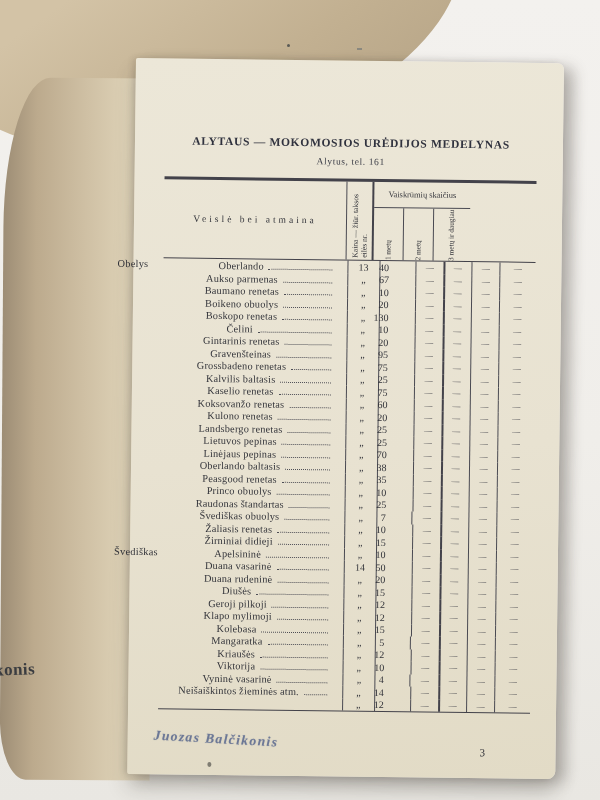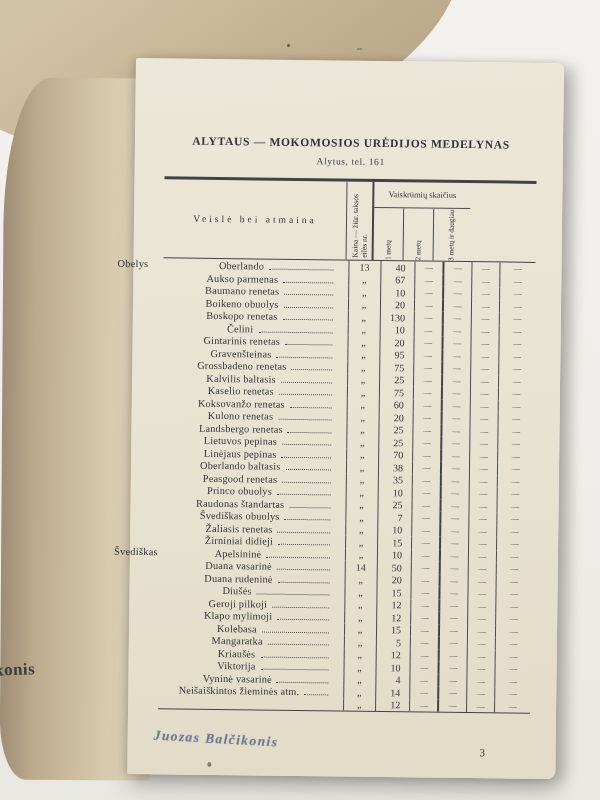--- a/index.html
+++ b/index.html
@@ -47,21 +47,21 @@
   .h-sub.w36{width:36px;}.h-sub.w30{width:30px;}.h-sub.w38{width:38px;}
   .h-sub + .h-sub{border-left:1.2px solid #4a4a52;}
   .tbody{border-bottom:1.8px solid #43424a;}
   .row{display:flex;height:12.5px;position:relative;}
   .name{width:182px;display:flex;align-items:flex-end;font-size:10.3px;line-height:11.5px;}
   .sp{flex:1;min-width:2px;}
   .nm{white-space:nowrap;letter-spacing:.2px;}
   .dots{flex:1.15;min-width:8px;border-bottom:1.6px dotted #4d4d55;margin:0 2px 2.5px 5px;}
   .c{display:flex;align-items:center;justify-content:center;font-size:10px;}
   .price{width:34px;border-left:1.2px solid #4a4a52;font-size:10px;margin-left:13px;}
-  .qty{width:36px;border-left:1.2px solid #4a4a52;justify-content:flex-end;padding-right:9px;}
+  .qty{width:36px;border-left:1.2px solid #4a4a52;justify-content:flex-end;padding-right:26px;}
   .d1{width:30px;border-left:1.2px solid #4a4a52;}
   .d2{width:30px;border-left:2px solid #43424a;}
   .d3{width:30px;border-left:1.2px solid #4a4a52;}
   .d4{width:38px;border-left:1.2px solid #4a4a52;}
   .dash{font-size:9px;color:#42424a;transform:scaleX(.9);}
   .grp{position:absolute;left:-46px;top:0;font-weight:400;font-size:10.3px;letter-spacing:.3px;
        color:#2e2f36;white-space:nowrap;}
   .stamp{position:absolute;left:26px;top:672px;font-style:italic;font-weight:700;font-size:13.5px;
          letter-spacing:1.4px;color:rgba(84,100,140,.72);transform:rotate(2.5deg);
          text-shadow:0 0 1px rgba(84,100,140,.45);}

